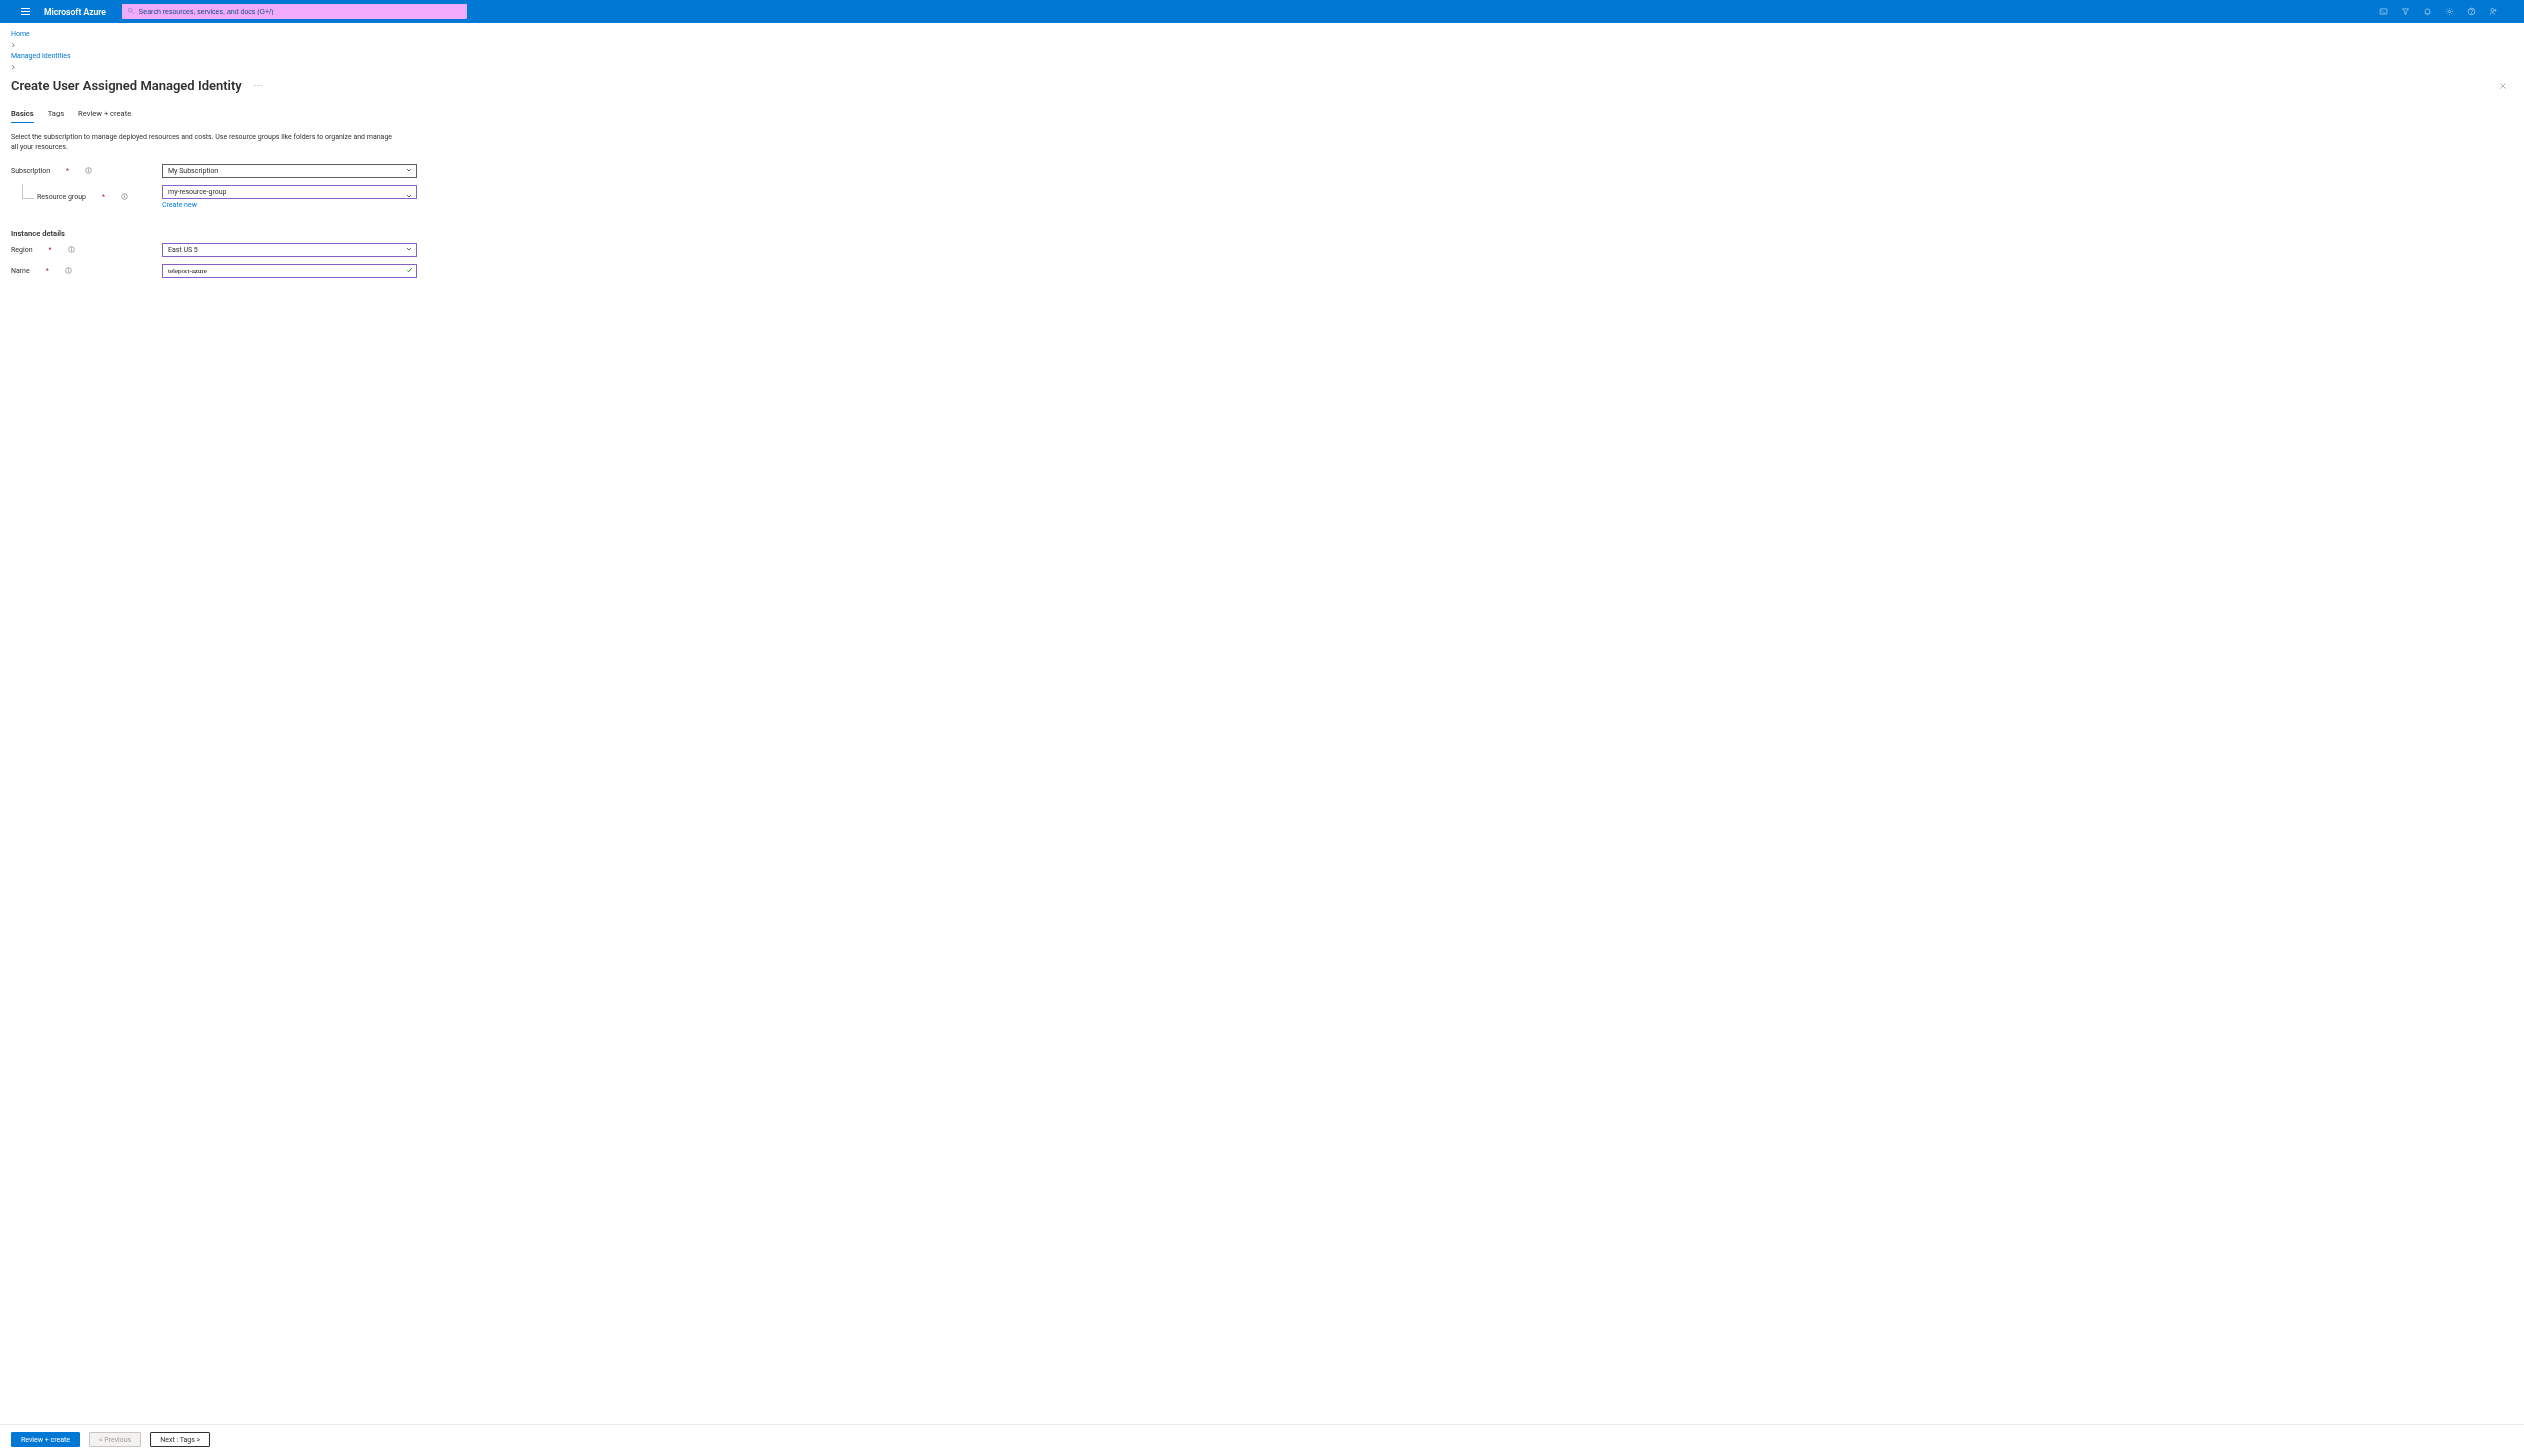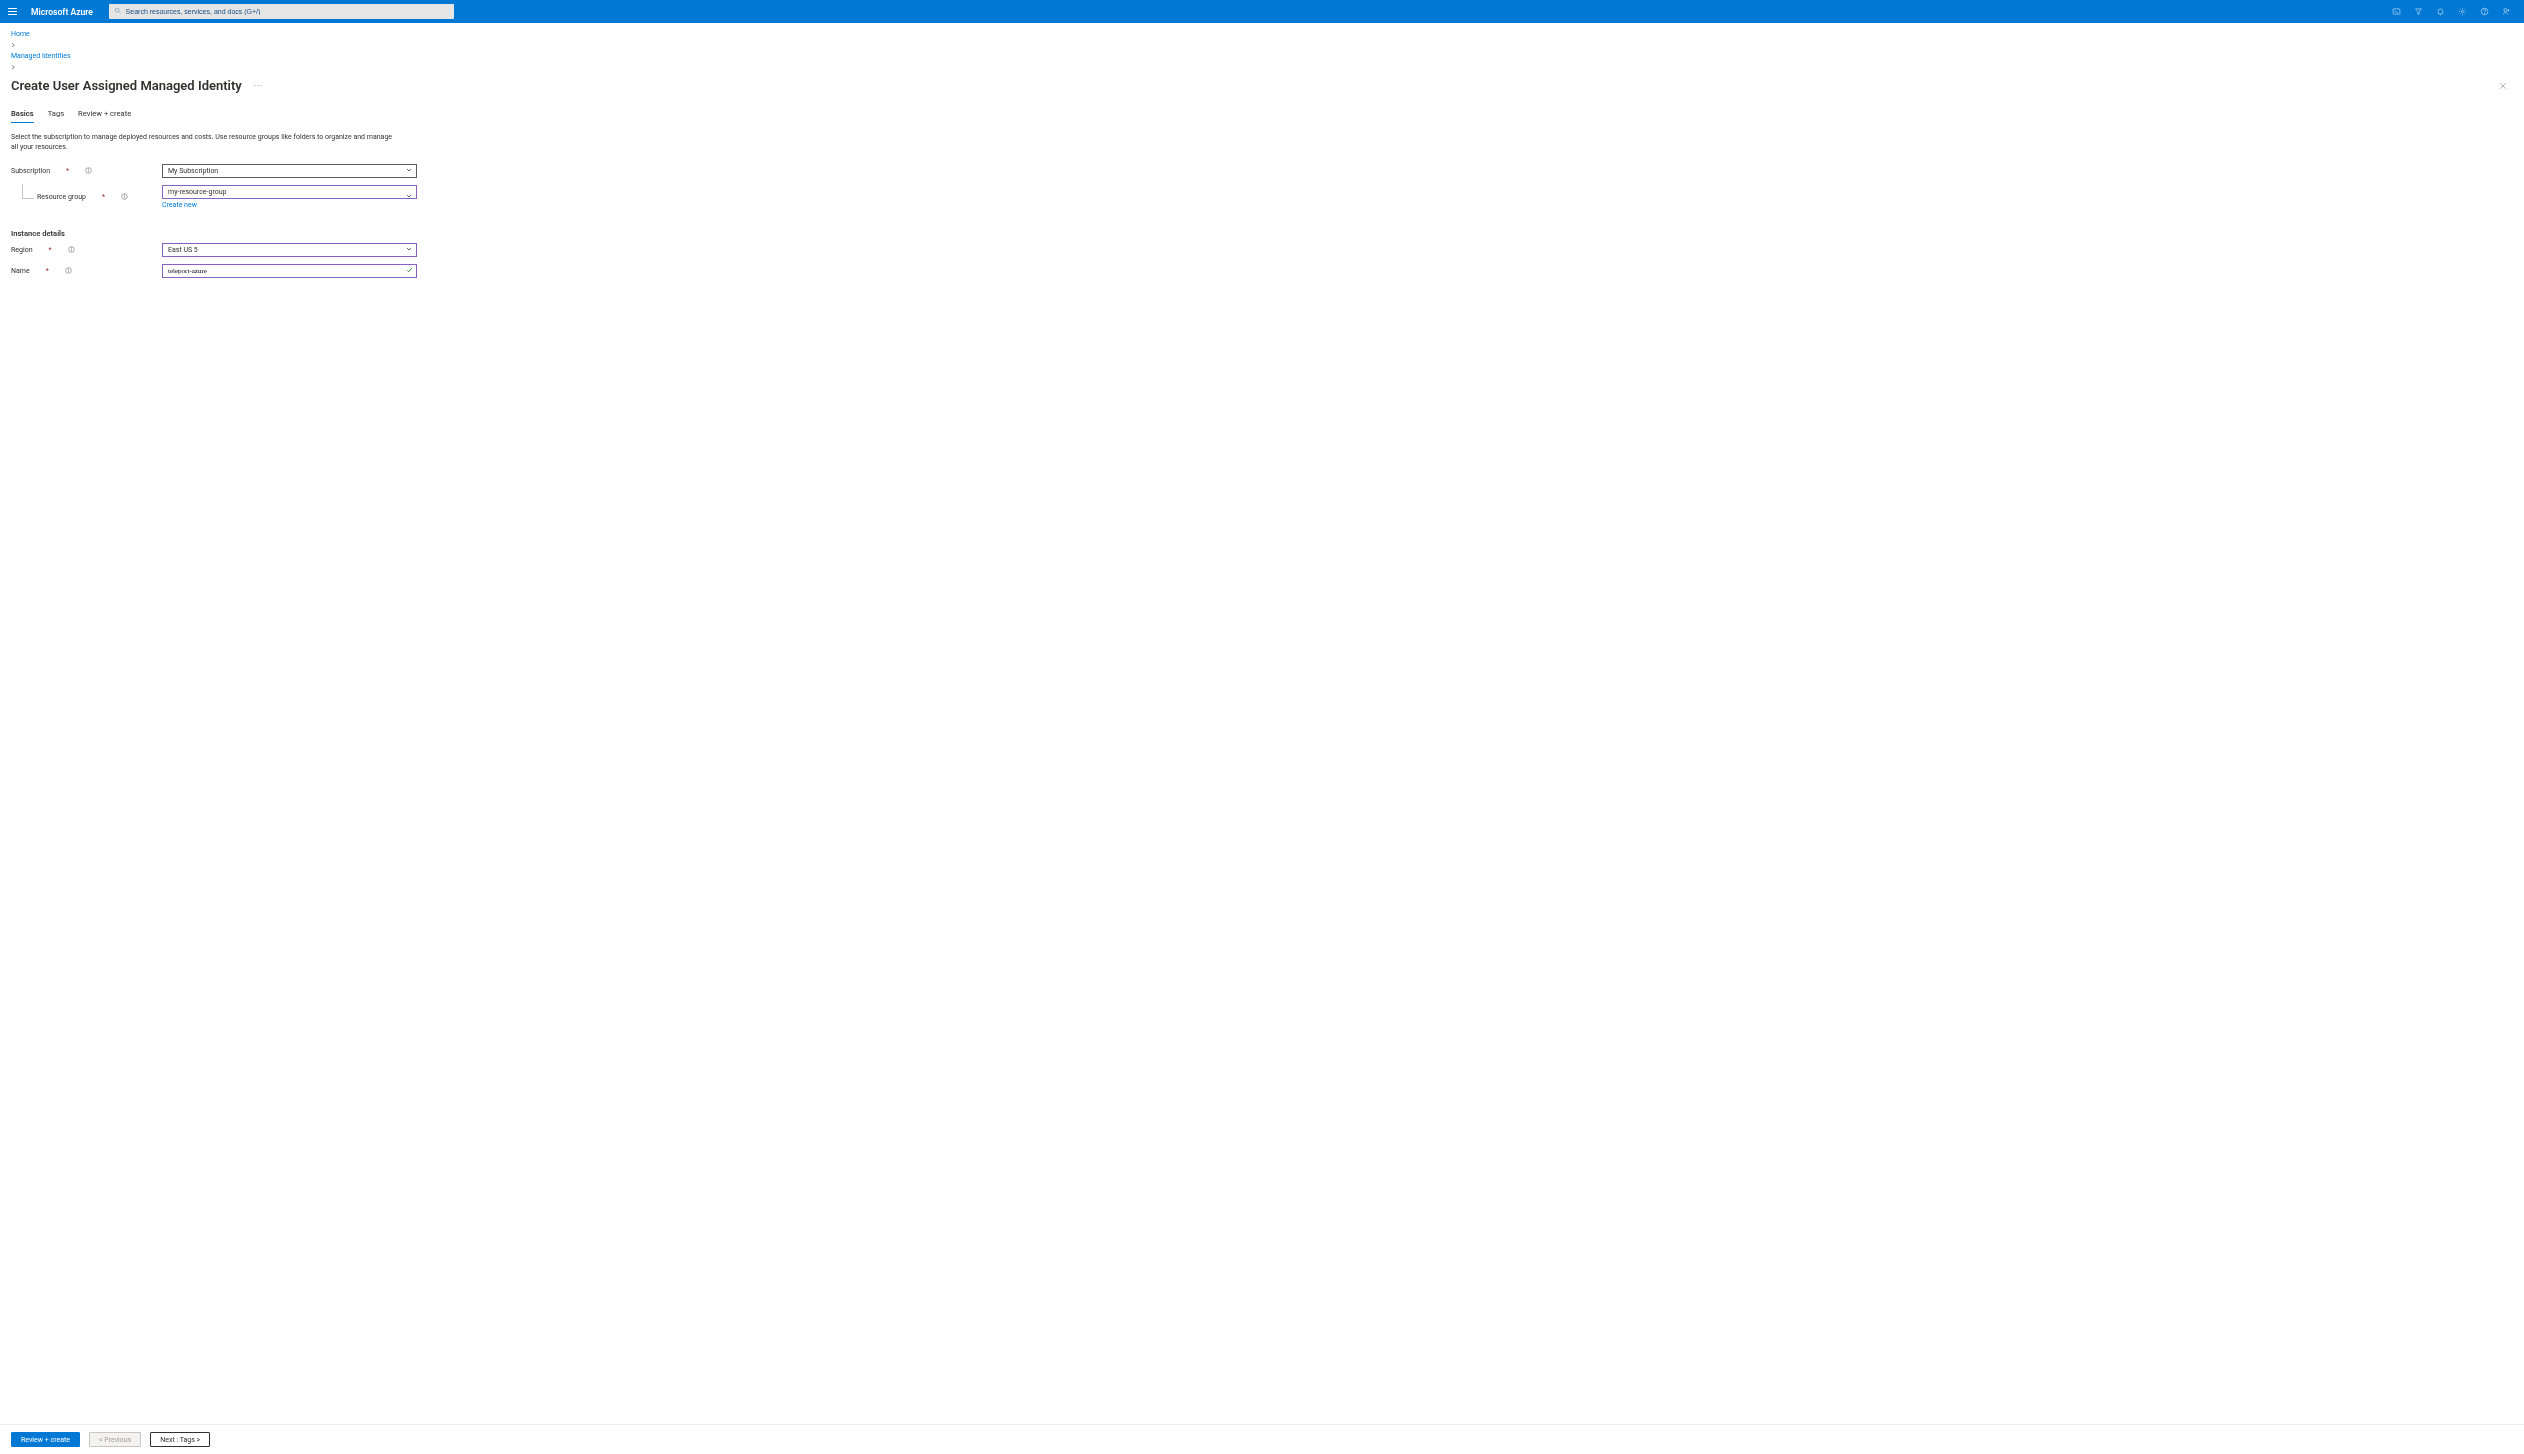--- a/index.html
+++ b/index.html
@@ -8,21 +8,21 @@
       font-size: 7px;
       color: #323130;
       background: #ffffff;
     }
     
     .topbar {
       background: #0078d4;
       height: 23px;
       display: flex;
       align-items: center;
-      padding: 0 5px;
+      padding: 0 18px;
       gap: 6px;
     }
     .hamburger {
       width: 15px;
       height: 15px;
       display: flex;
       align-items: center;
       justify-content: center;
       cursor: pointer;
     }
@@ -46,21 +46,21 @@
       color: #fff;
       font-size: 8.6px;
       font-weight: 600;
       margin-left: 5px;
       margin-right: 10px;
       white-space: nowrap;
     }
     .searchbox {
       flex: 0 1 345px;
       height: 15px;
-      background: #e5e5e5;
+      background: #f0abfc;
       border-radius: 1px;
       display: flex;
       align-items: center;
       padding: 0 5px;
     }
     .searchbox svg { width: 7.6px; height: 7.6px; stroke: #134d83; fill: none; }
     .searchbox input {
       background: transparent;
       border: none;
       outline: none;

